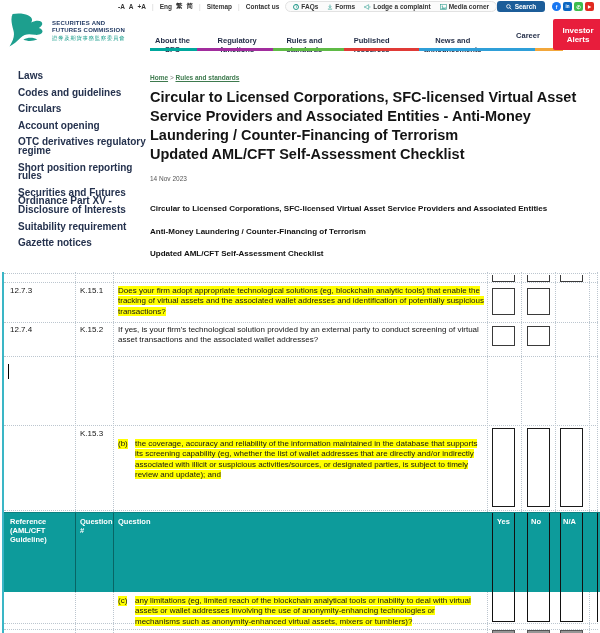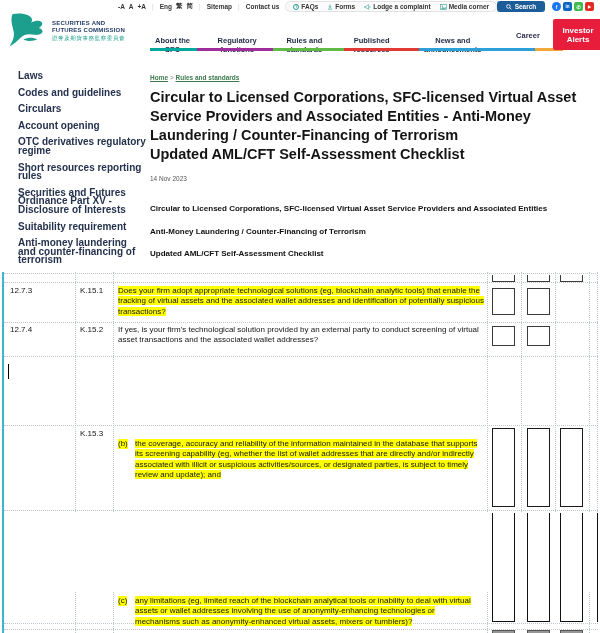--- a/index.html
+++ b/index.html
@@ -164,24 +164,23 @@
     <span style="width:28px;background:var(--stripe5)"></span>
   </div>
   <div class="alerts">Investor Alerts</div>
 
   <div class="sidebar">
     <div class="side-item">Laws</div>
     <div class="side-item">Codes and guidelines</div>
     <div class="side-item">Circulars</div>
     <div class="side-item">Account opening</div>
     <div class="side-item">OTC derivatives regulatory regime</div>
-    <div class="side-item">Short resources reporting rules</div>
+    <div class="side-item">Short position reporting rules</div>
     <div class="side-item">Securities and Futures Ordinance Part XV - Disclosure of Interests</div>
     <div class="side-item">Suitability requirement</div>
-    <div class="side-item">Anti-money laundering and counter-financing of terrorism</div>
     <div class="side-item">Gazette notices</div>
   </div>
 
   <div class="main">
     <div class="crumb">
       <a>Home</a>
       <span>&gt;</span>
       <a>Rules and standards</a>
     </div>
     <h1 class="title">
@@ -251,20 +250,30 @@
         <div class="li">
           <span class="lbl hl">(b)</span>
           <span class="hl">the coverage, accuracy and reliability of the information maintained in the database that supports its screening capability (eg, whether the list of wallet addresses that are directly and/or indirectly associated with illicit or suspicious activities/sources, or designated parties, is subject to timely review and update); and</span>
         </div>
       </div>
       <div class="bigbox" style="left:492px;top:156px;height:79px"></div>
       <div class="bigbox" style="left:527px;top:156px;height:79px"></div>
       <div class="bigbox" style="left:560px;top:156px;height:79px"></div>
     </div>
 
+    <div class="teal-head">
+      <div class="th-cell" style="left:6px;width:56px">Reference (AML/CFT Guideline)</div>
+      <div class="th-cell" style="left:76px;width:32px">Question #</div>
+      <div class="th-cell" style="left:114px;width:200px">Question</div>
+      <div class="th-cell" style="left:493px;width:14px;word-break:break-all">Yes</div>
+      <div class="th-cell" style="left:527px;width:18px">No</div>
+      <div class="th-cell" style="left:559px;width:20px">N/A</div>
+      <div class="head-div" style="left:71px"></div>
+      <div class="head-div" style="left:109px"></div>
+    </div>
 
     <div class="colbox" style="left:492px"></div>
     <div class="colbox" style="left:527px"></div>
     <div class="colbox" style="left:560px"></div>
     <div class="blackline"></div>
 
     <div>
       <div class="cell-q li" style="top:324px;width:360px">
         <span class="lbl hl">(c)</span>
         <span class="hl">any limitations (eg, limited reach of the blockchain analytical tools or inability to deal with virtual assets or wallet addresses involving the use of anonymity-enhancing technologies or mechanisms such as anonymity-enhanced virtual assets, mixers or tumblers)?</span>

